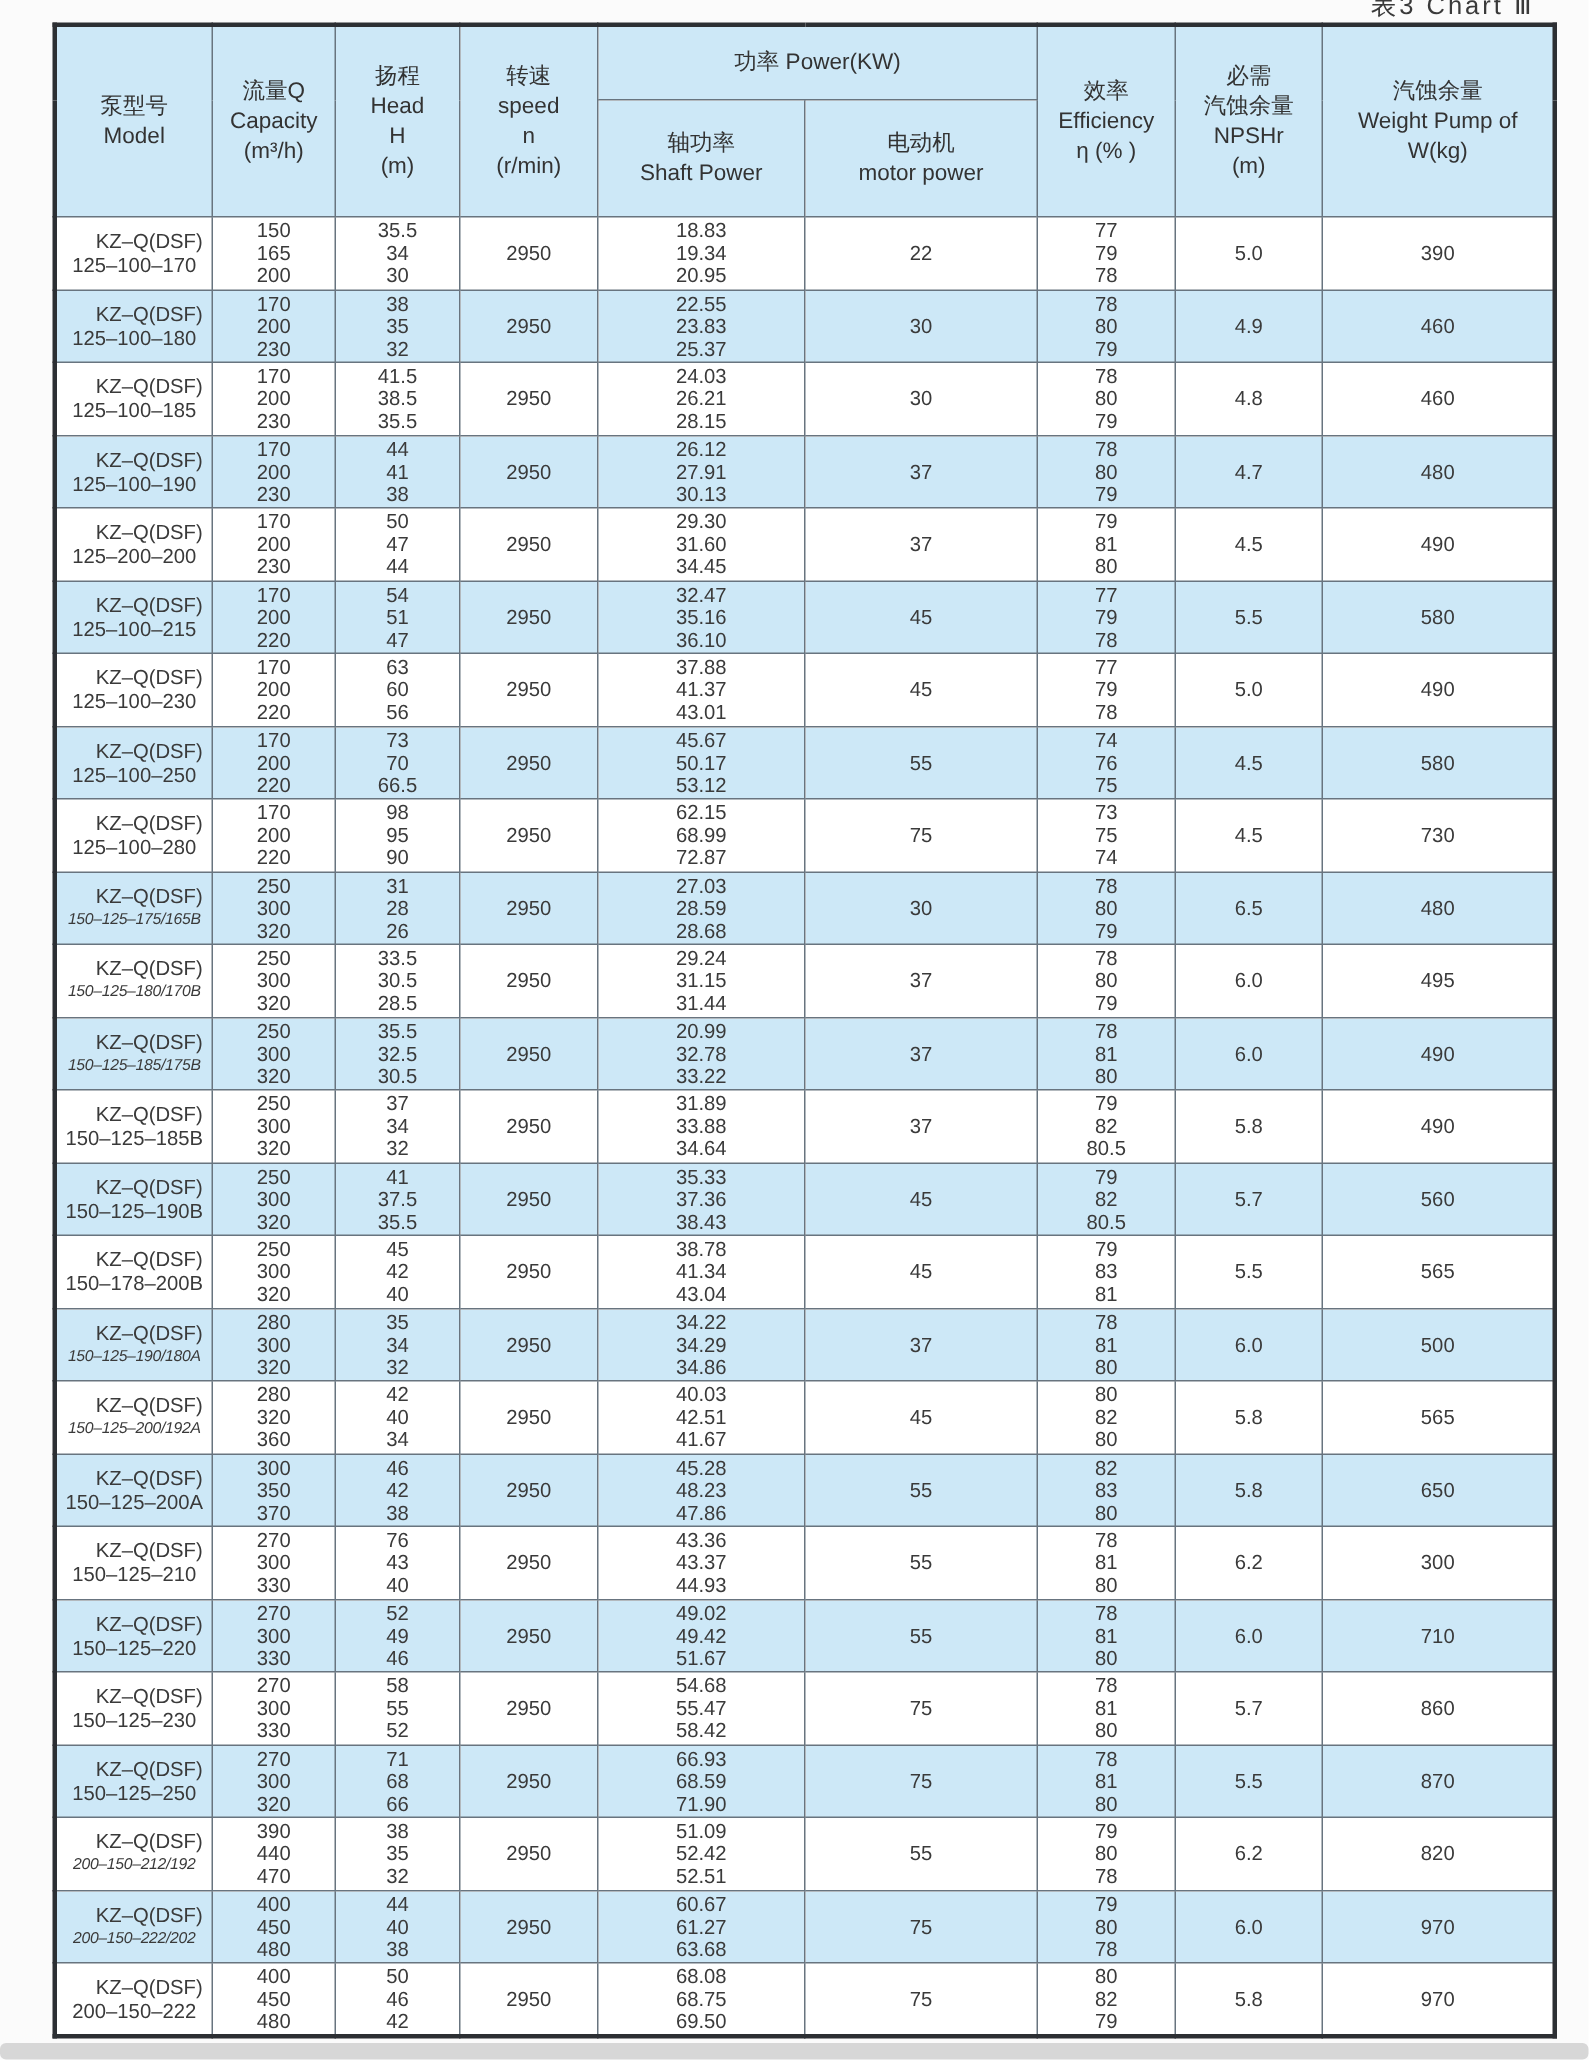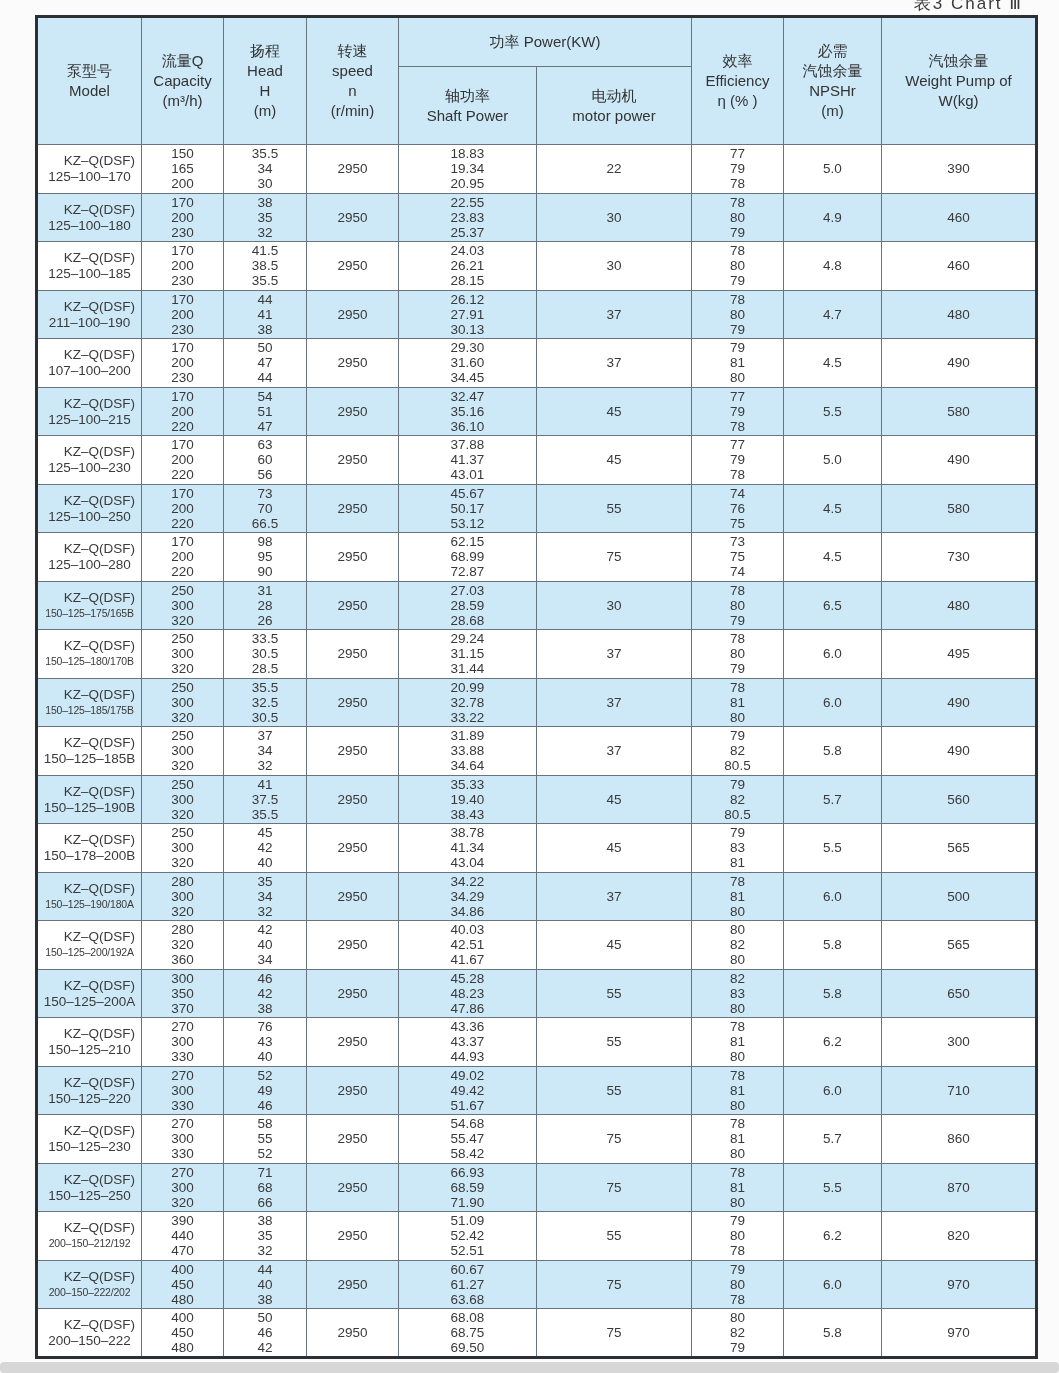--- a/index.html
+++ b/index.html
@@ -25,21 +25,21 @@
     background:#cde8f7;font-weight:normal;
     font-size:15px;line-height:1.32;padding:3px 2px;color:#333;
   }
   thead tr.h1{height:50px;}
   thead tr.h2{height:78px;}
   tbody td{font-size:13.5px;line-height:15px;padding:1px 0;color:#3a3a3a;}
   tbody tr{height:48.5px;}
   tbody tr:nth-child(even) td{background:#cde8f7;}
   .model-l1{font-size:13.5px;line-height:16px;padding-left:20px;}
   .model-l2{font-size:13.5px;line-height:15px;text-align:center;}
-  .model-l2.small{font-size:10.5px;letter-spacing:-0.2px;}
+  .model-l2.small{font-size:10.5px;letter-spacing:-0.2px;font-style:italic;}
   .bottom-bar{
     position:absolute;left:0;top:1362px;width:1059px;height:11px;
     background:#d7d7d7;border-radius:4px;
   }
 </style>
 </head>
 <body>
 
 <div class="caption">表3 Chart Ⅲ</div>
 
@@ -141,40 +141,40 @@
 26.21
 28.15</td>
         <td>30</td>
         <td>78
 80
 79</td>
         <td>4.8</td>
         <td>460</td>
       </tr>
       <tr>
-        <td><div class="model-l1">KZ–Q(DSF)</div><div class="model-l2">211–100–190</div></td>
+        <td><div class="model-l1">KZ–Q(DSF)</div><div class="model-l2">125–100–190</div></td>
         <td>170
 200
 230</td>
         <td>44
 41
 38</td>
         <td>2950</td>
         <td>26.12
 27.91
 30.13</td>
         <td>37</td>
         <td>78
 80
 79</td>
         <td>4.7</td>
         <td>480</td>
       </tr>
       <tr>
-        <td><div class="model-l1">KZ–Q(DSF)</div><div class="model-l2">107–100–200</div></td>
+        <td><div class="model-l1">KZ–Q(DSF)</div><div class="model-l2">125–200–200</div></td>
         <td>170
 200
 230</td>
         <td>50
 47
 44</td>
         <td>2950</td>
         <td>29.30
 31.60
 34.45</td>
@@ -340,21 +340,21 @@
       <tr>
         <td><div class="model-l1">KZ–Q(DSF)</div><div class="model-l2">150–125–190B</div></td>
         <td>250
 300
 320</td>
         <td>41
 37.5
 35.5</td>
         <td>2950</td>
         <td>35.33
-19.40
+37.36
 38.43</td>
         <td>45</td>
         <td>79
 82
 80.5</td>
         <td>5.7</td>
         <td>560</td>
       </tr>
       <tr>
         <td><div class="model-l1">KZ–Q(DSF)</div><div class="model-l2">150–178–200B</div></td>

